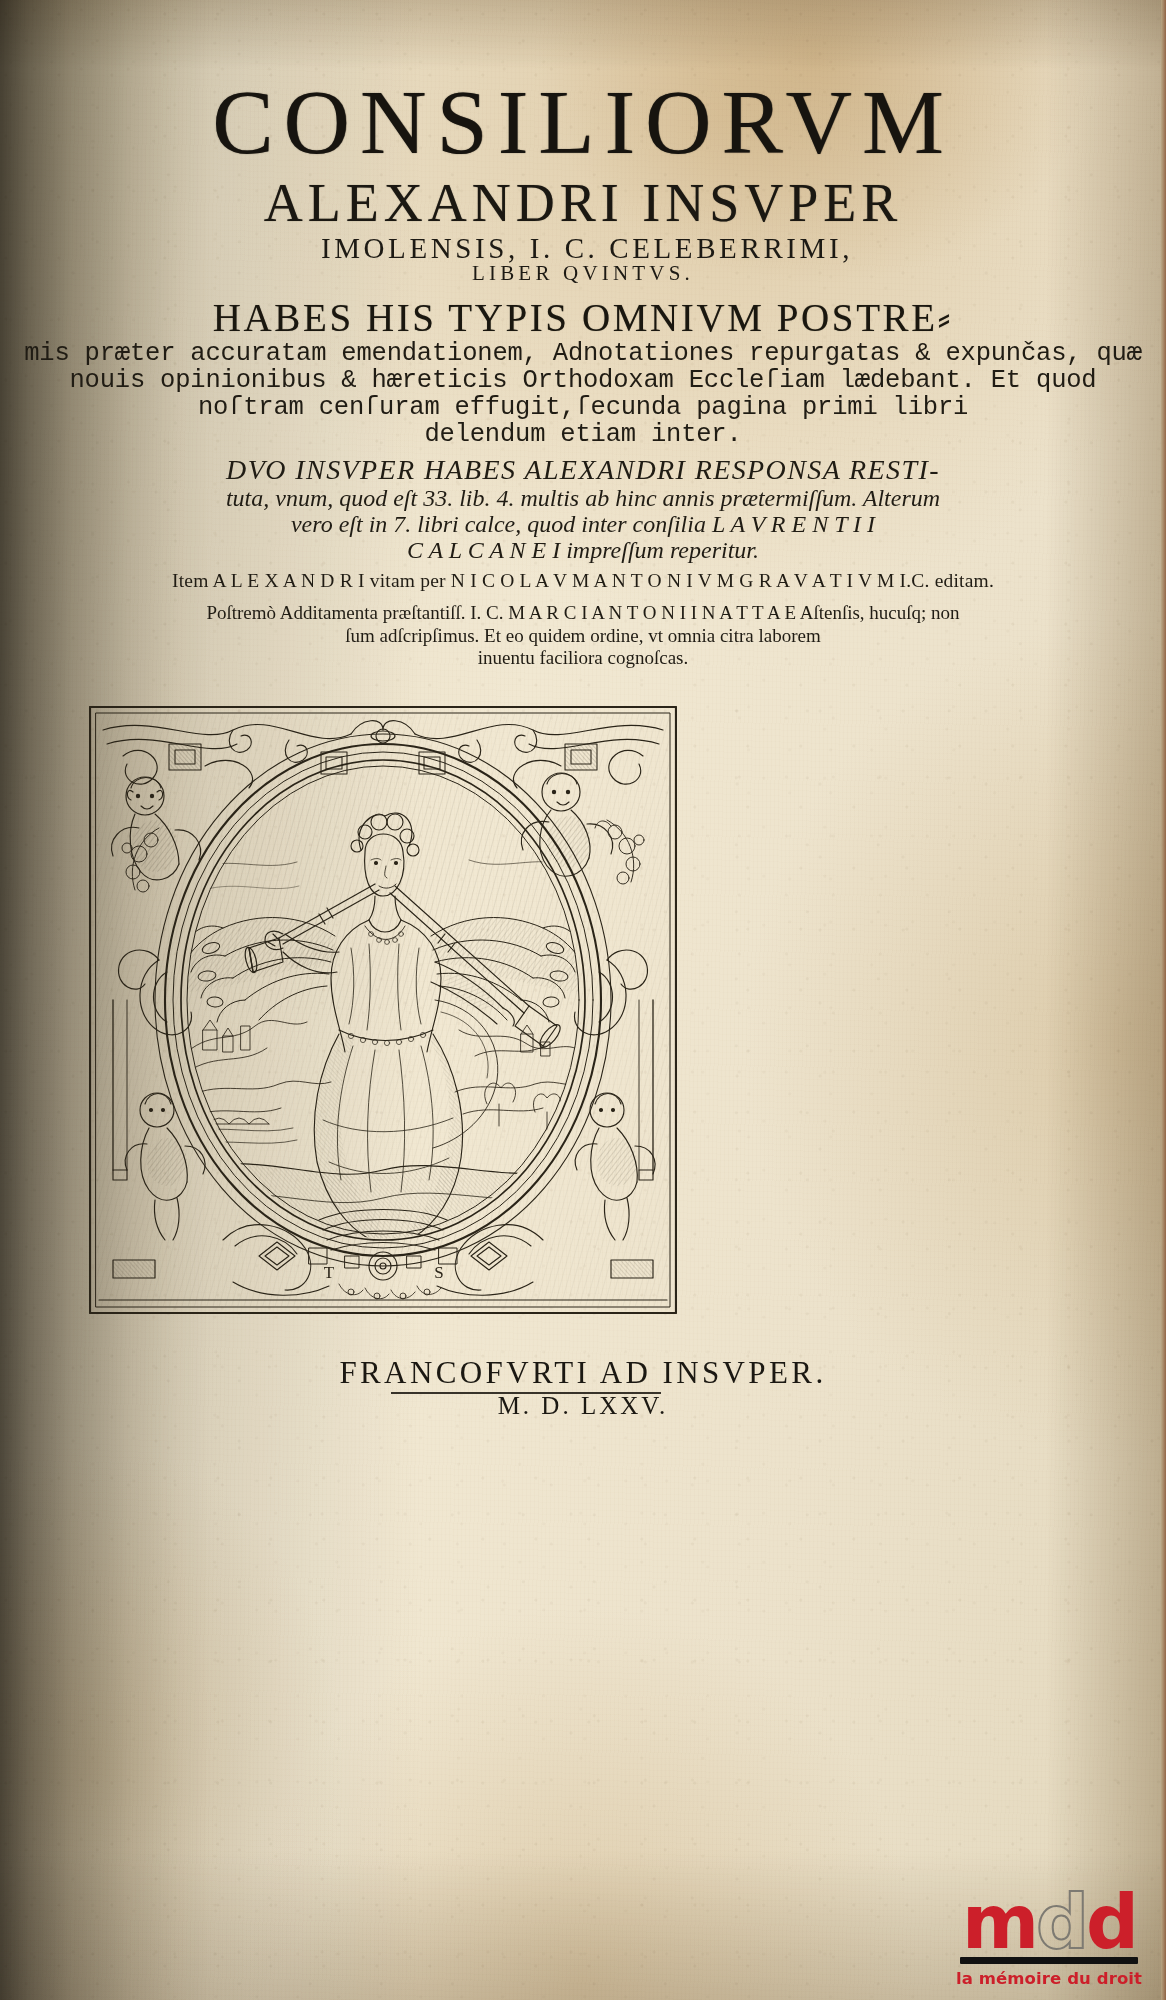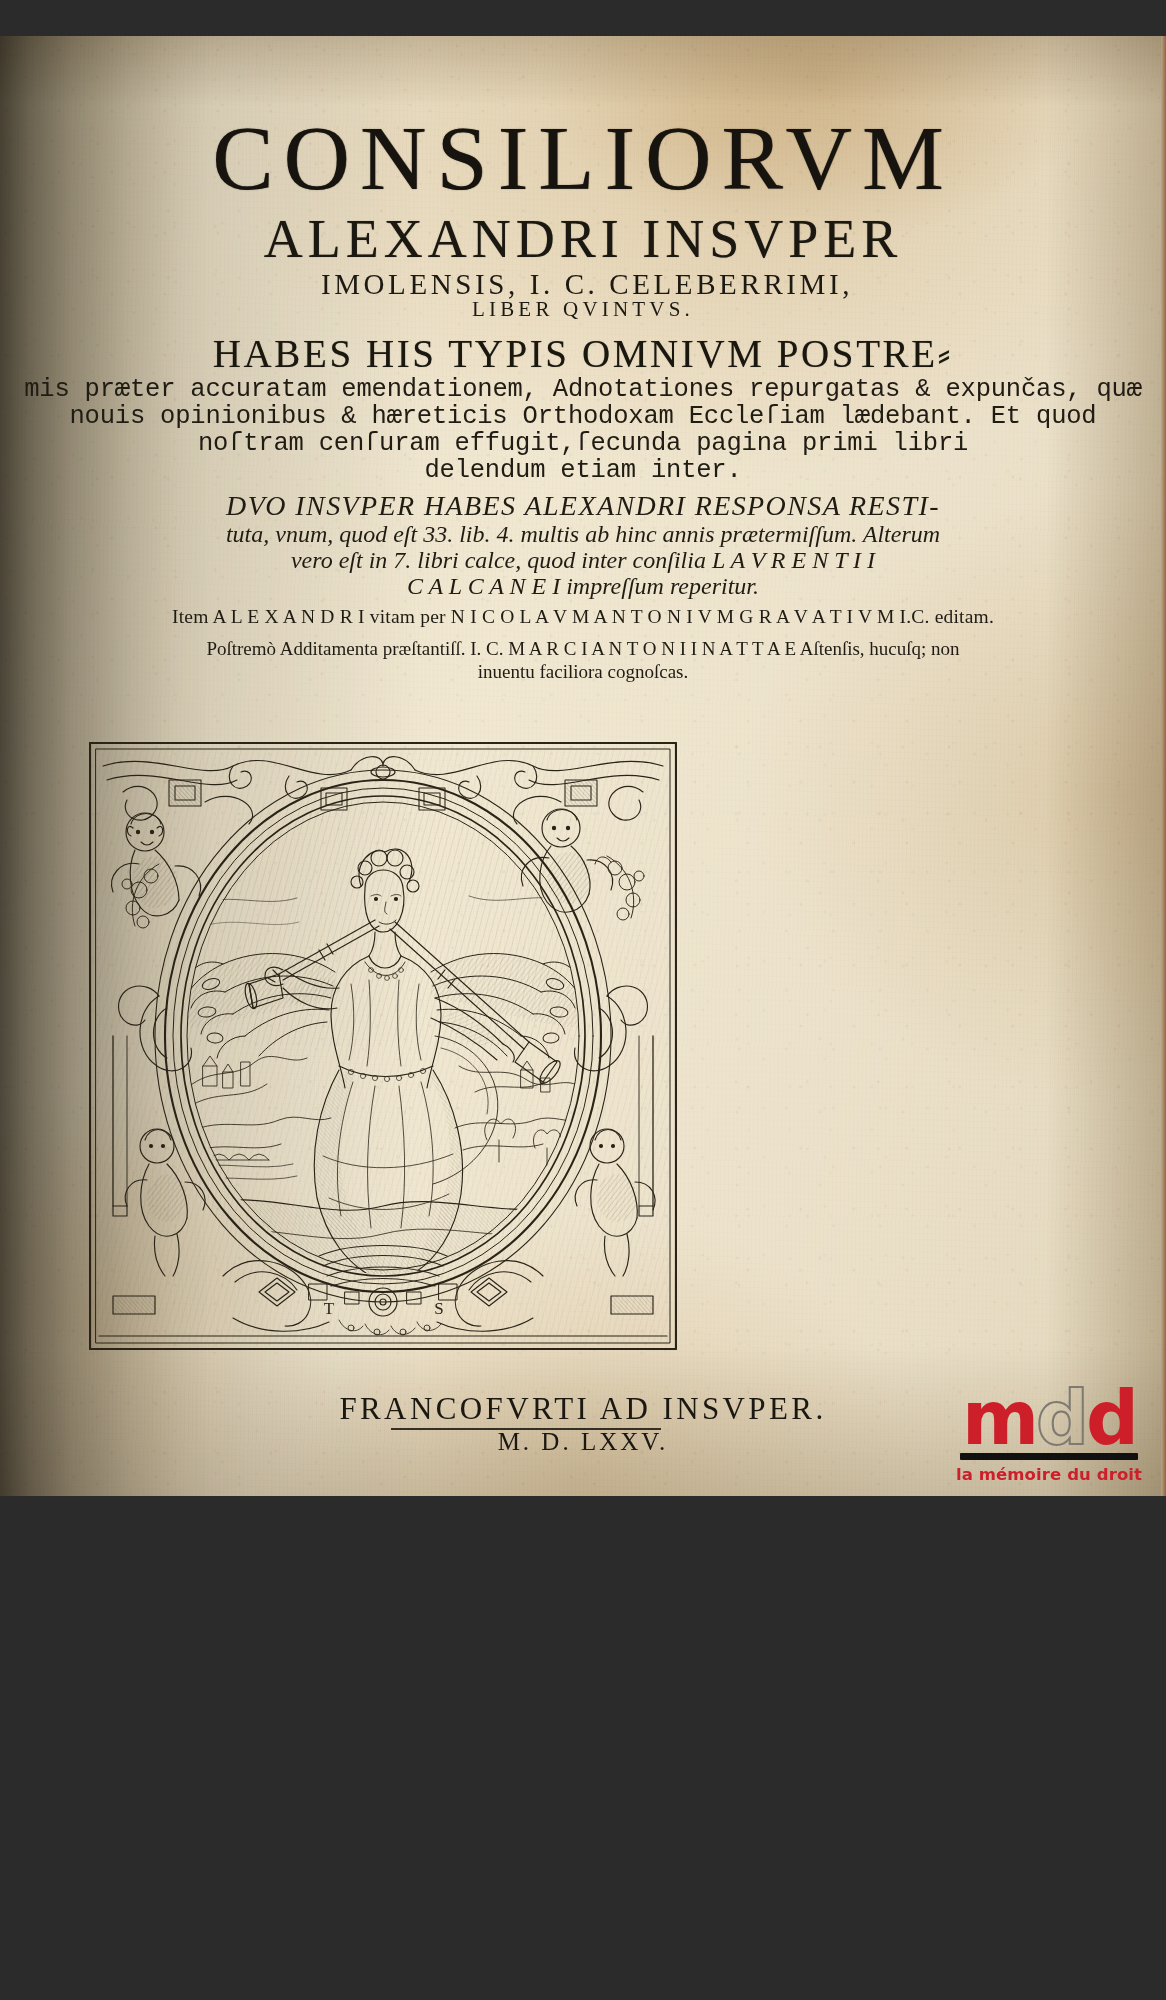--- a/index.html
+++ b/index.html
@@ -1,24 +1,23 @@
 <!DOCTYPE html>
 <html><head>
 <meta charset="utf-8">
 <style>
   html,body{margin:0;padding:0;background:#2b2b2b;}
   body{font-family:"Liberation Serif",serif;}
 
   .page{
     position:relative;
-    width:1166px;height:1460px;
+    width:1166px;height:2000px;
     overflow:hidden;
     background:#e8dcc2;
     isolation:isolate;
-    margin-top:36px;
   }
 
   
   .paper-base{
     position:absolute;inset:0;
     background:
       radial-gradient(ellipse 70% 40% at 62% 6%,  rgba(196,160,104,.40) 0%, rgba(196,160,104,0) 62%),
       radial-gradient(ellipse 34% 16% at 70% 3%,  rgba(170,128,70,.38) 0%, rgba(170,128,70,0) 70%),
       radial-gradient(ellipse 46% 30% at 96% 52%, rgba(190,158,106,.30) 0%, rgba(190,158,106,0) 70%),
       radial-gradient(ellipse 40% 26% at 50% 99%, rgba(186,152,98,.30) 0%, rgba(186,152,98,0) 72%),
@@ -187,20 +186,21 @@
       <div class="l2">vero eſt in 7. libri calce, quod inter conſilia L A V R E N T I I</div>
       <div class="l2">C A L C A N E I impreſſum reperitur.</div>
     </div>
 
     <div class="blk t-item">
       <div>Item A L E X A N D R I vitam per N I C O L A V M  A N T O N I V M  G R A V A T I V M  I.C. editam.</div>
     </div>
 
     <div class="blk t-last">
       <div>Poſtremò Additamenta præſtantiſſ. I. C.  M A R C I  A N T O N I I  N A T T A E  Aſtenſis, hucuſq; non</div>
+      <div>ſum adſcripſimus. Et eo quidem ordine, vt omnia citra laborem</div>
       <div>inuentu faciliora cognoſcas.</div>
     </div>
 
     <div class="cut">
       <svg viewBox="0 0 600 620" xmlns="http://www.w3.org/2000/svg">
         <defs>
           <pattern id="hatchA" width="4" height="4" patternUnits="userSpaceOnUse" patternTransform="rotate(38)">
             <line x1="0" y1="0" x2="0" y2="4" stroke="#2a2418" stroke-width="1"></line>
           </pattern>
           <pattern id="hatchB" width="3" height="3" patternUnits="userSpaceOnUse" patternTransform="rotate(-42)">

